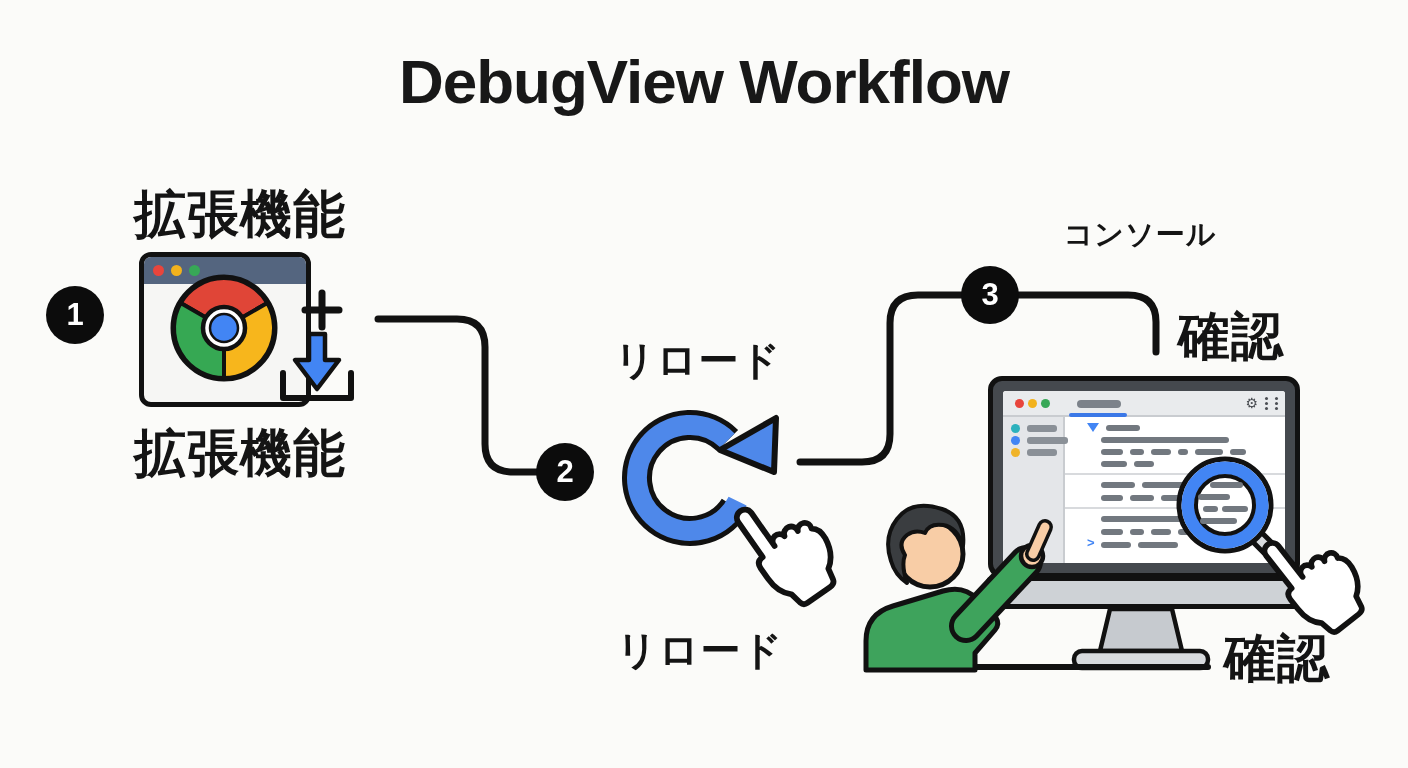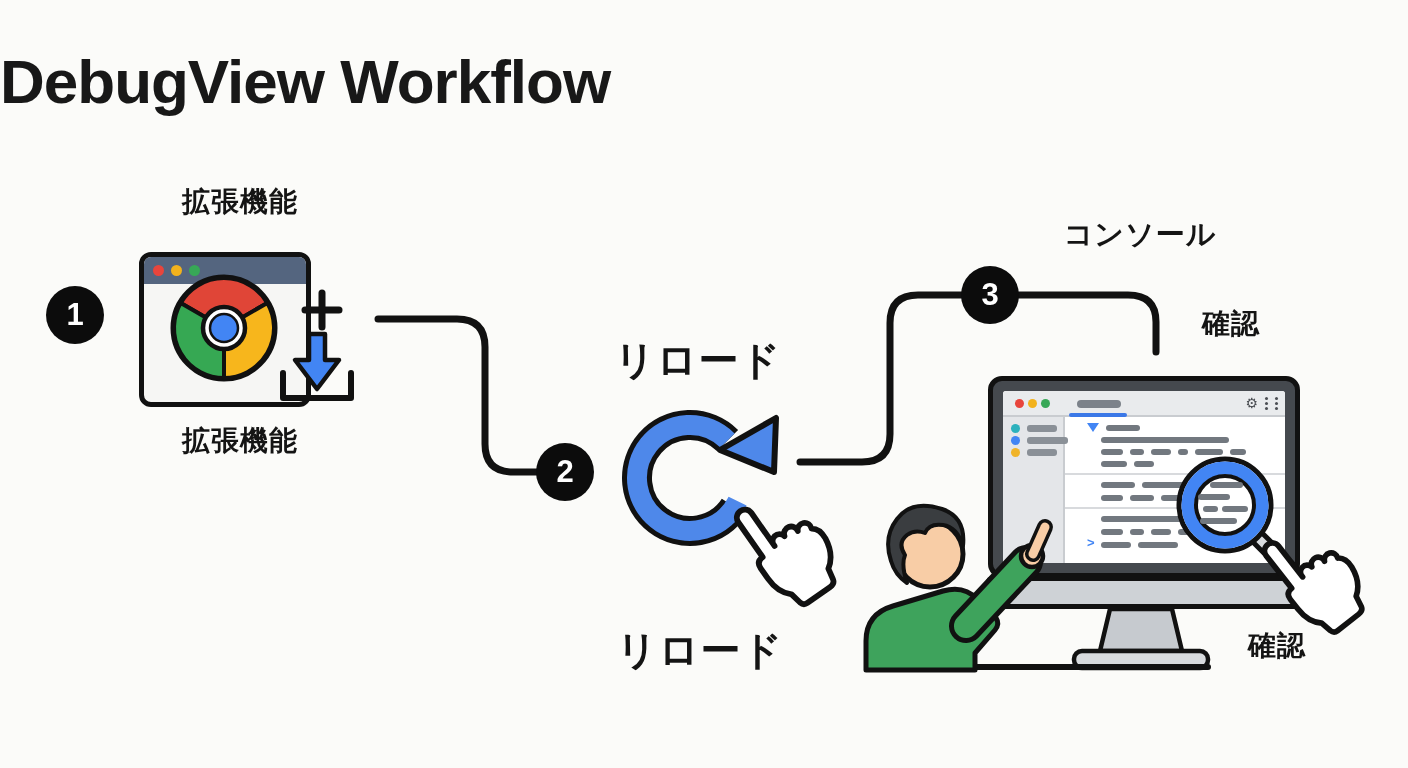--- a/index.html
+++ b/index.html
@@ -4,26 +4,26 @@
 <style>
   html,body{margin:0;padding:0;background:#e8e8e6;}
   #canvas{
     position:relative;width:1408px;height:768px;overflow:hidden;
     background:#fbfbf9;
     font-family:"Liberation Sans","DejaVu Sans",sans-serif;
     color:#151515;
   }
   
   .title{
-    position:absolute;left:0;top:46px;width:1408px;text-align:left;
+    position:absolute;left:0;top:46px;width:1408px;text-align:center;
     font-size:62px;font-weight:700;letter-spacing:-1px;color:#181818;z-index:10;
   }
   .jlabel{
     position:absolute;font-weight:700;color:#141414;text-align:center;
-    font-size:28px;line-height:1;z-index:10;letter-spacing:1px;white-space:nowrap;
+    font-size:52px;line-height:1;z-index:10;letter-spacing:1px;white-space:nowrap;
   }
   .badge{
     position:absolute;width:58px;height:58px;border-radius:50%;background:#0c0c0c;
     color:#ffffff;display:flex;align-items:center;justify-content:center;
     font-size:31px;font-weight:700;z-index:12;
   }
   
   .browser{
     position:absolute;left:139px;top:252px;width:172px;height:155px;
     box-sizing:border-box;border:5px solid #111;border-radius:12px;

